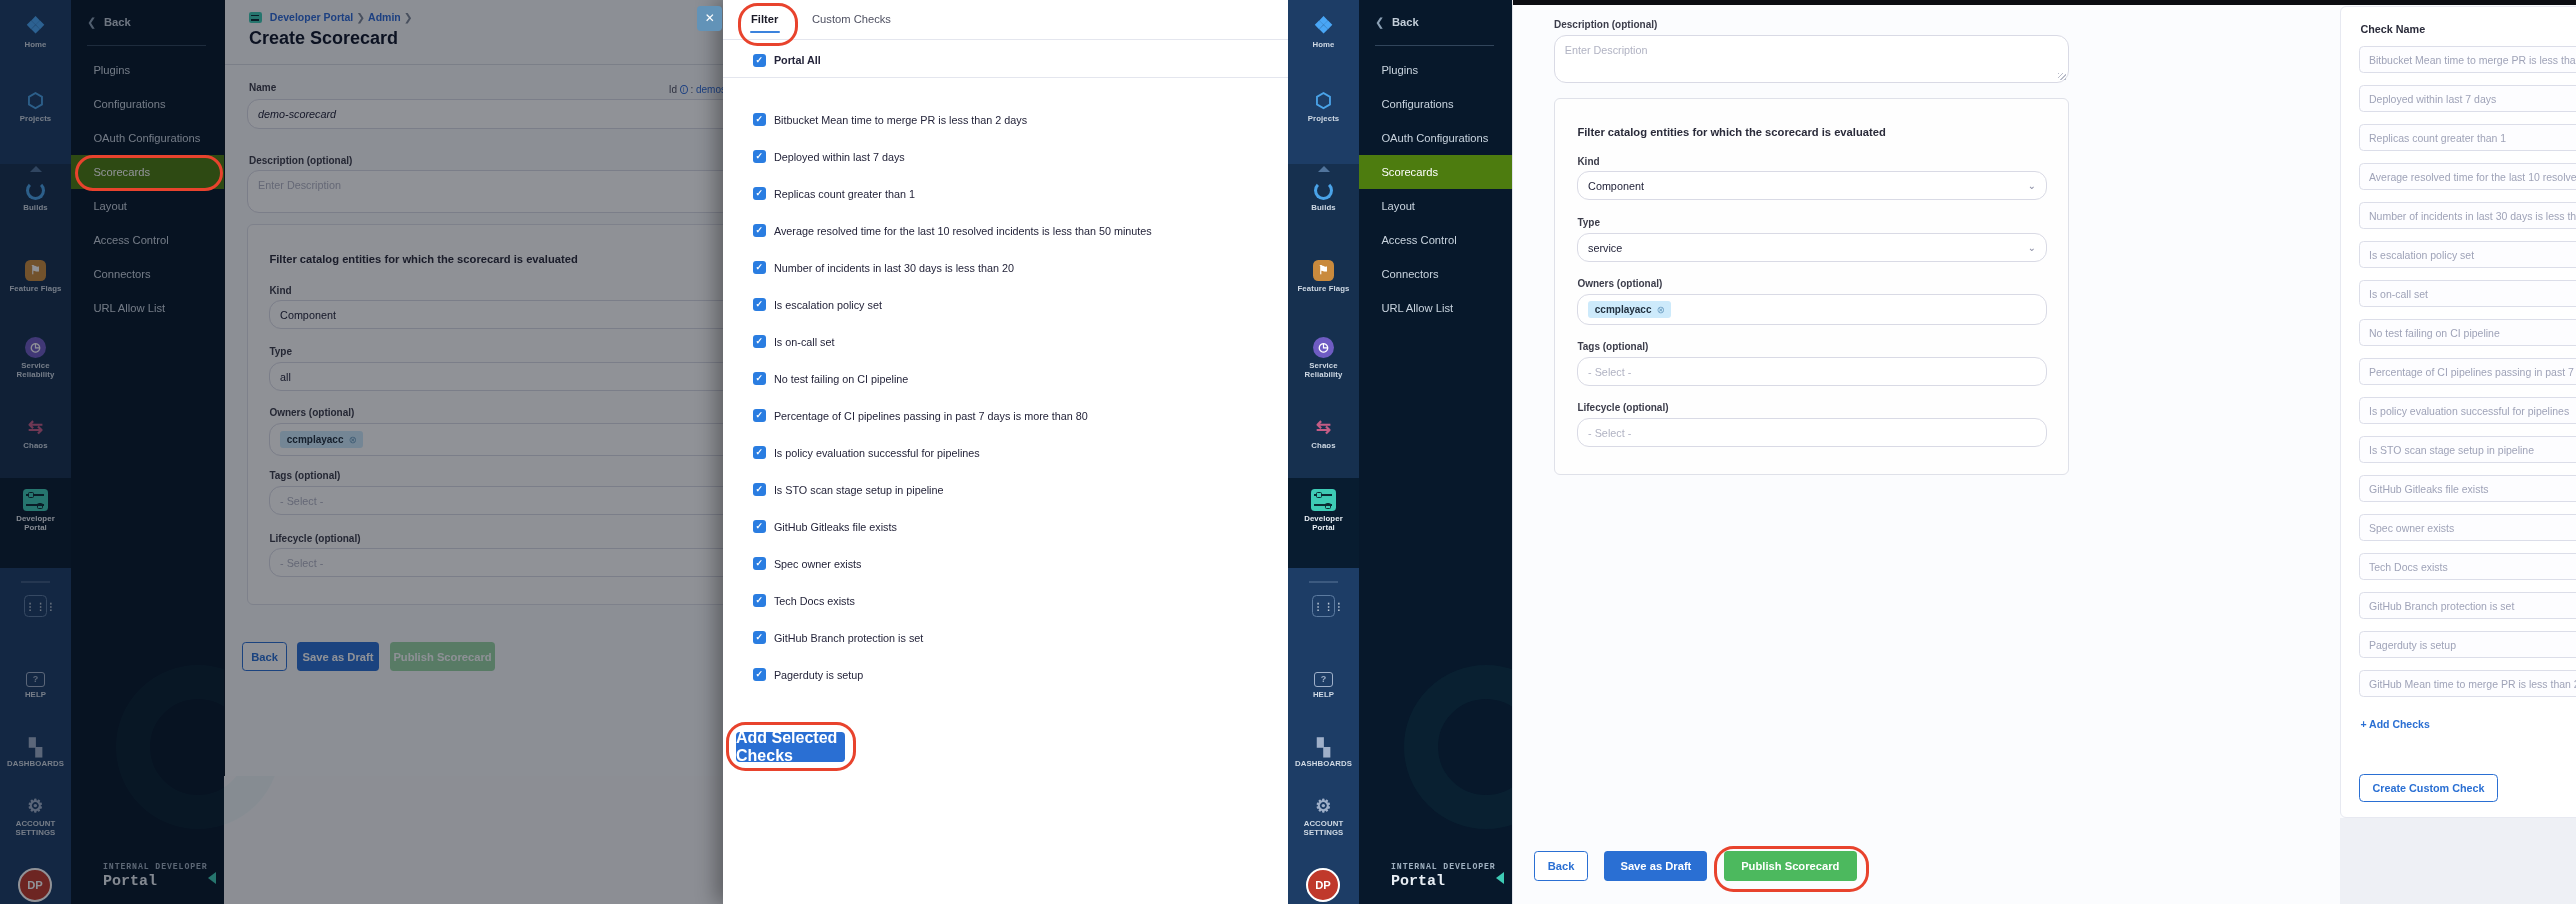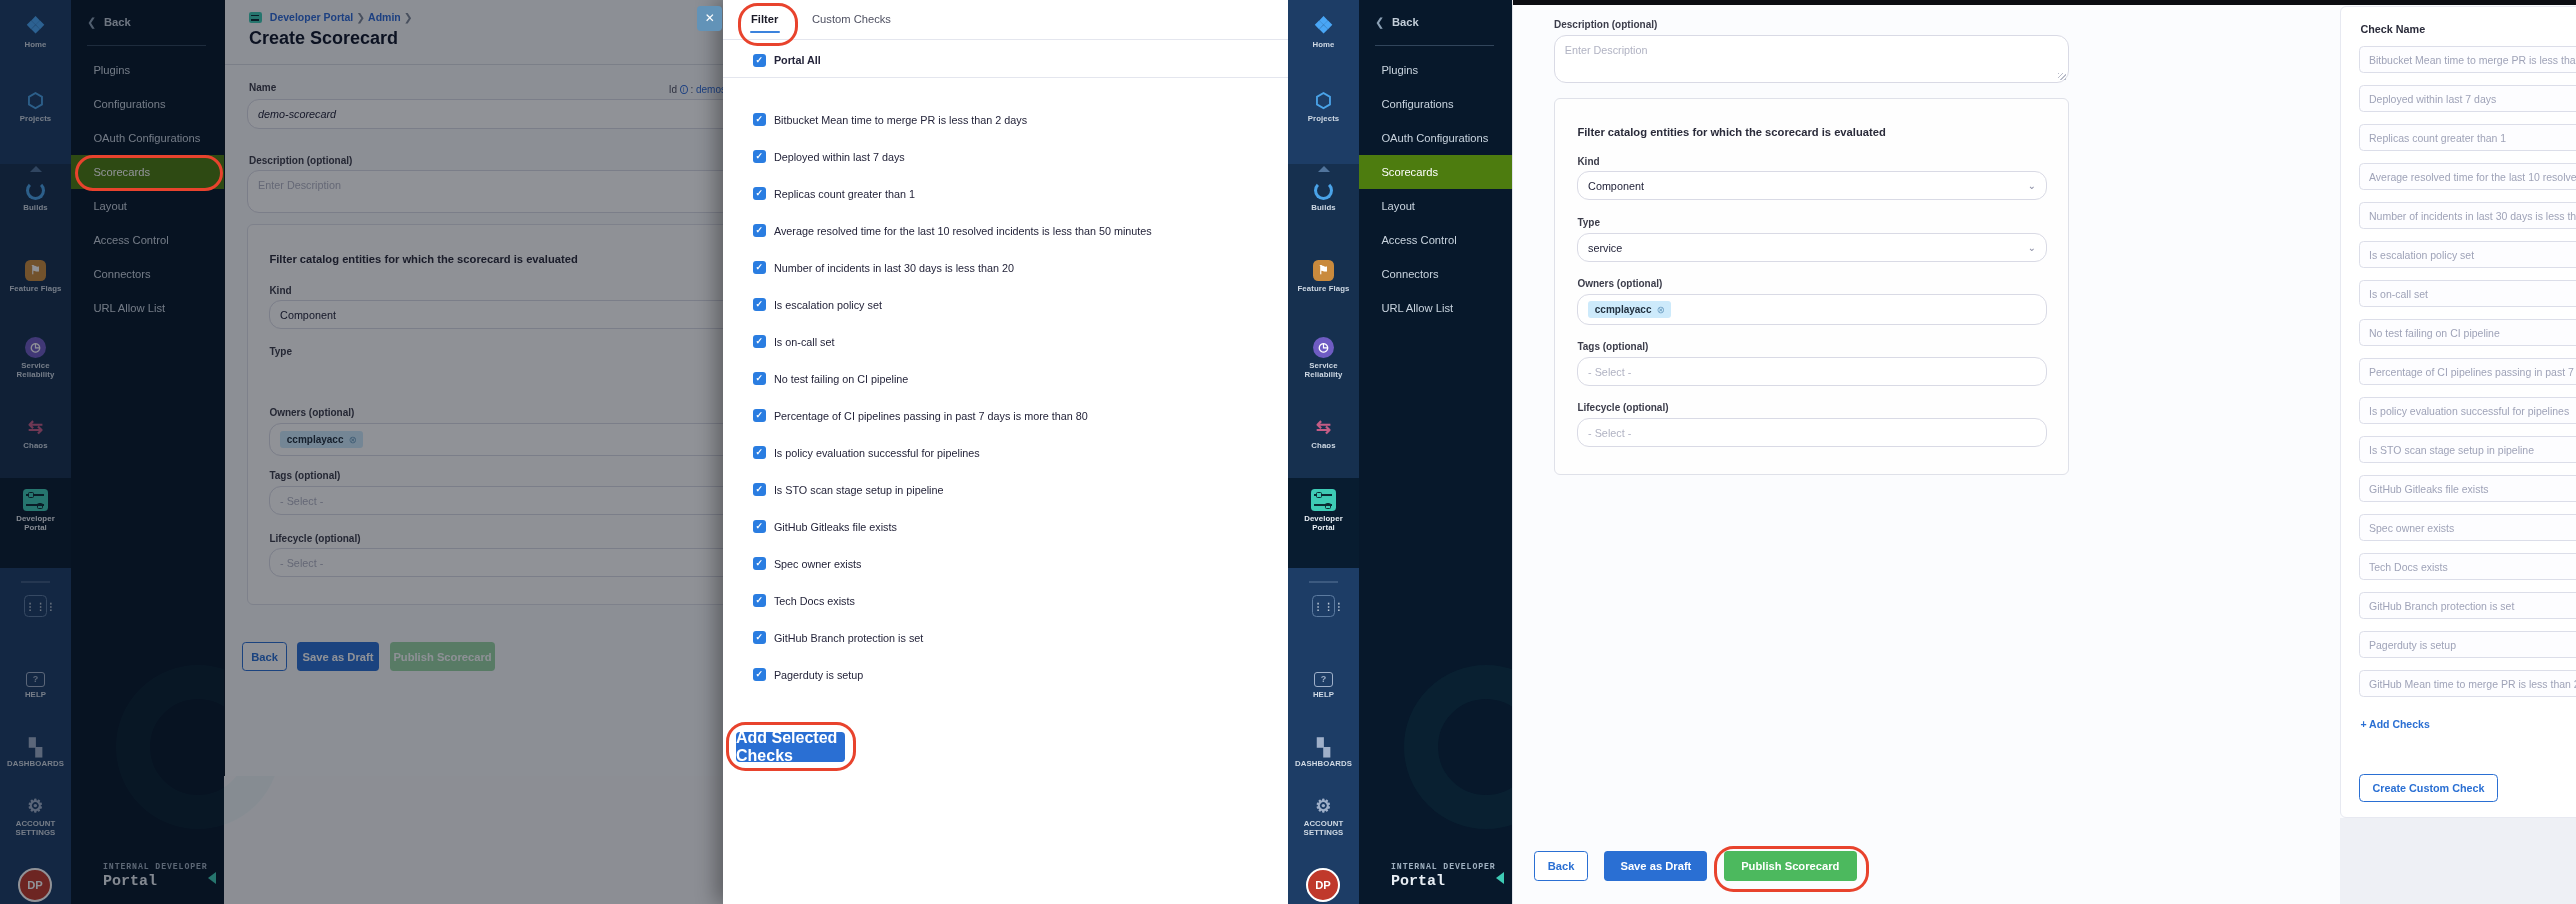--- a/index.html
+++ b/index.html
@@ -189,20 +189,23 @@
           <span class="placeholder">Enter Description</span>
         </div>
 
       <div class="filter-card">
         <div class="abs f-label" style="left:21px; top:28px; font-size:11.2px; color:#2a2b3a;">Filter catalog entities for which the scorecard is evaluated</div>
         <div class="abs f-label" style="left:21px; top:60px;">Kind</div>
         <div class="abs inputbox" style="left:21px; top:75px; width:493px; height:29px;">
             <span>Component</span>
           </div>
         <div class="abs f-label" style="left:21px; top:121px;">Type</div>
+        <div class="abs inputbox" style="left:21px; top:137px; width:493px; height:29px;">
+            <span>all</span>
+          </div>
         <div class="abs f-label" style="left:21px; top:182px;">Owners (optional)</div>
         <div class="abs inputbox" style="left:21px; top:198px; width:493px; height:33px;">
           <span class="chip">
               <span>ccmplayacc</span>
               <span class="x">⊗</span>
             </span>
         </div>
         <div class="abs f-label" style="left:21px; top:245px;">Tags (optional)</div>
         <div class="abs inputbox" style="left:21px; top:261px; width:493px; height:29px;">
             <span class="placeholder">- Select -</span>

